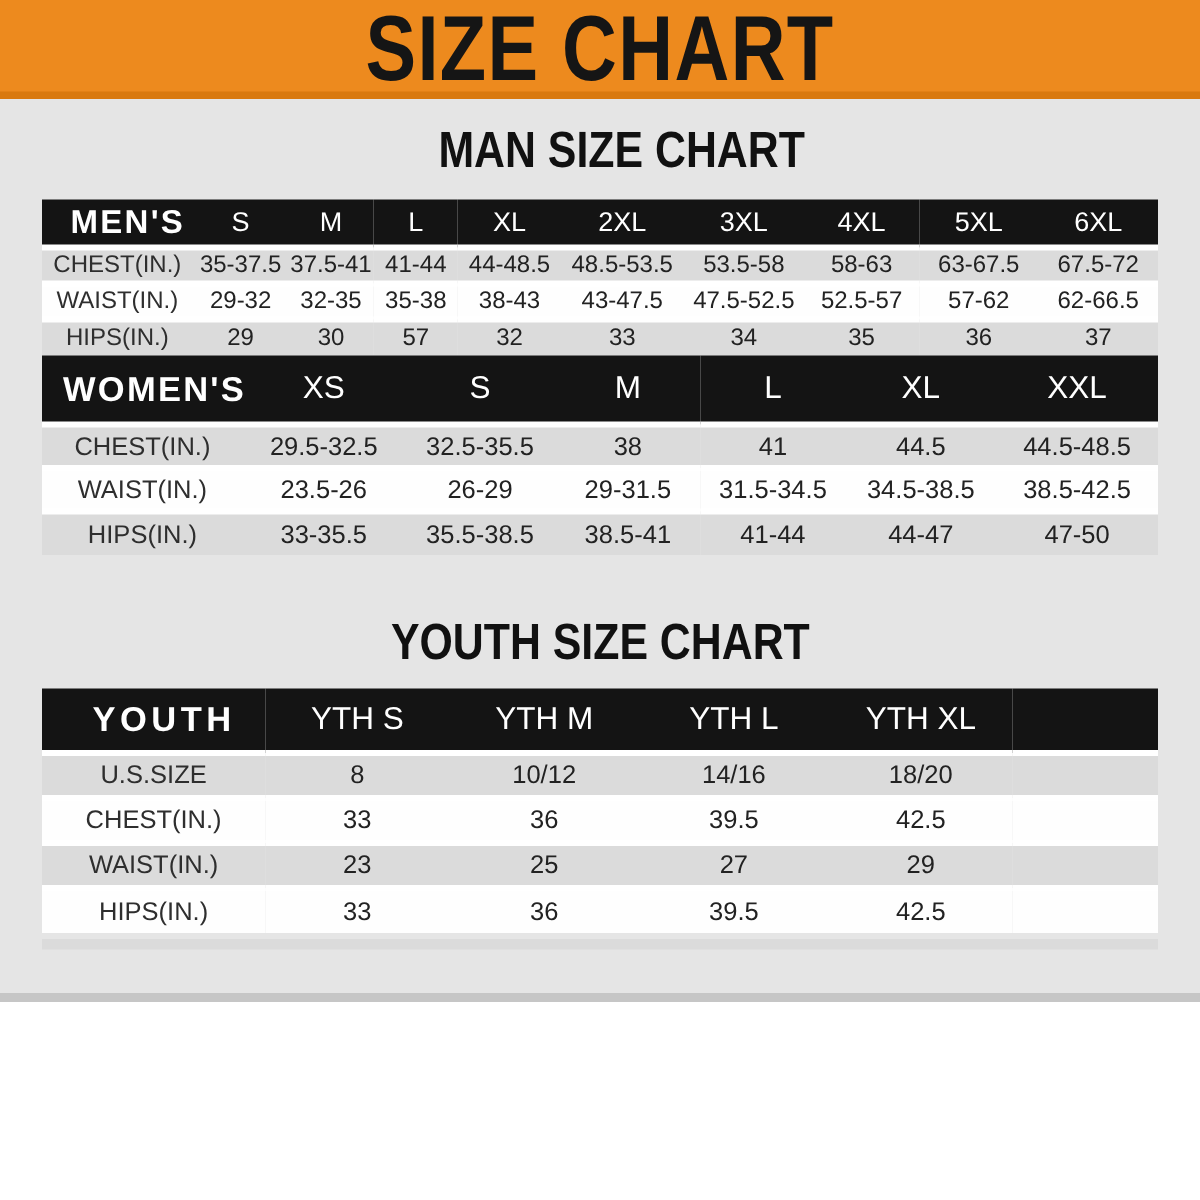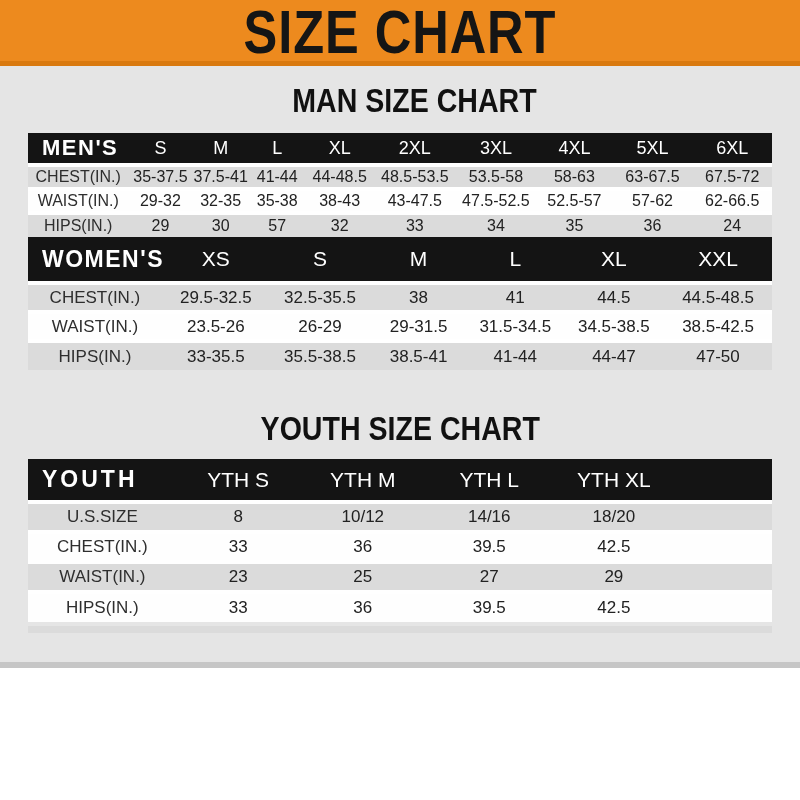--- a/index.html
+++ b/index.html
@@ -51,21 +51,21 @@
   }
   .size-table thead th {
     background: var(--header_bar, #141414);
     color: #fff;
     font-weight: 400;
     text-align: center;
     padding: 0;
     white-space: nowrap;
   }
   .size-table thead th.corner {
-    text-align: left;
+    text-align: center;
     padding-left: 14px;
     font-weight: 700;
     letter-spacing: 1.5px;
     font-size: 23px;
   }
   .size-table tbody td {
     text-align: center;
     color: #222;
     border-top: 4px solid #fff;
     padding: 0;
@@ -181,21 +181,21 @@
           <tr>
             <td class="rowlabel">HIPS(IN.)</td>
             <td>29</td>
             <td>30</td>
             <td>57</td>
             <td>32</td>
             <td>33</td>
             <td>34</td>
             <td>35</td>
             <td>36</td>
-            <td>24</td>
+            <td>37</td>
           </tr>
         </tbody>
     </table>
   </section>
 
   <section>
     <table class="size-table table-women">
       <colgroup>
         <col style="width:18%">
           <col style="width:14.5%">

